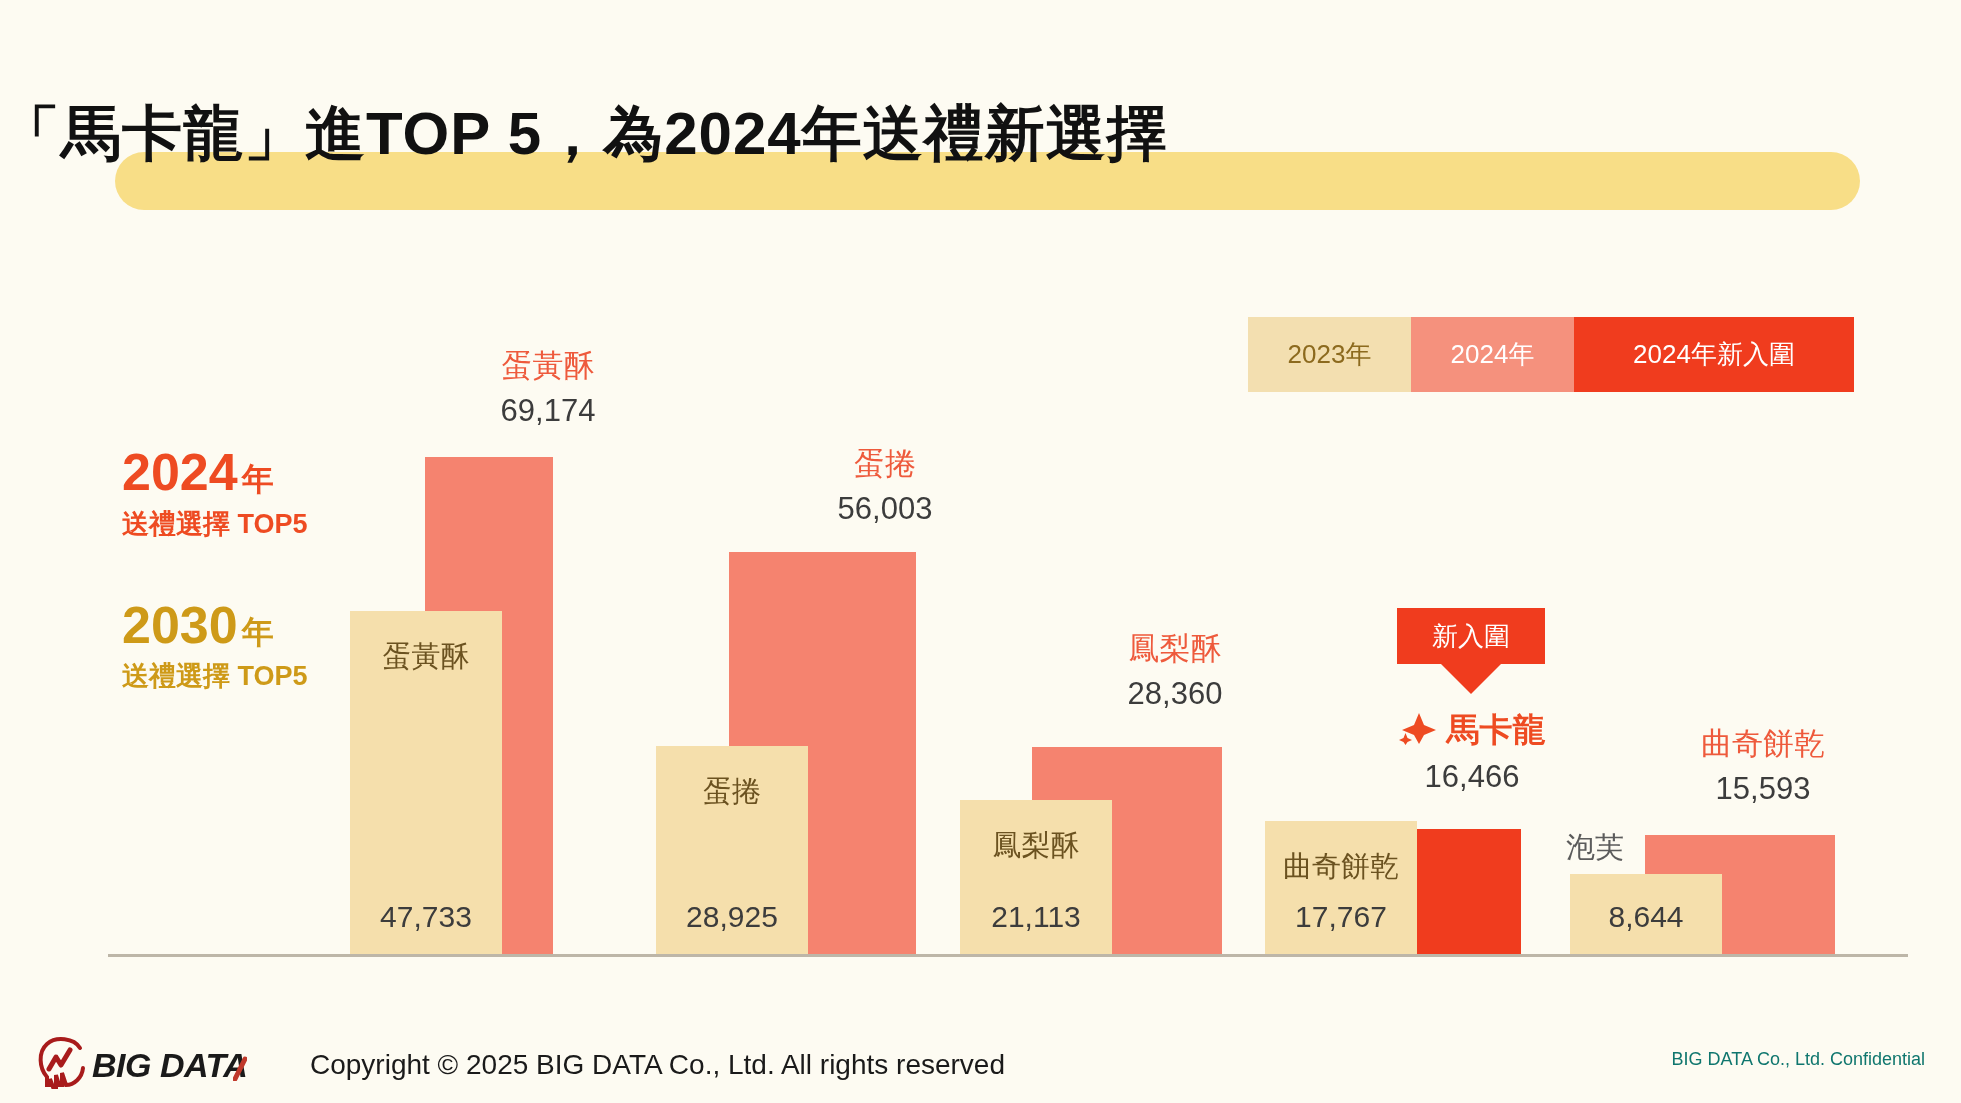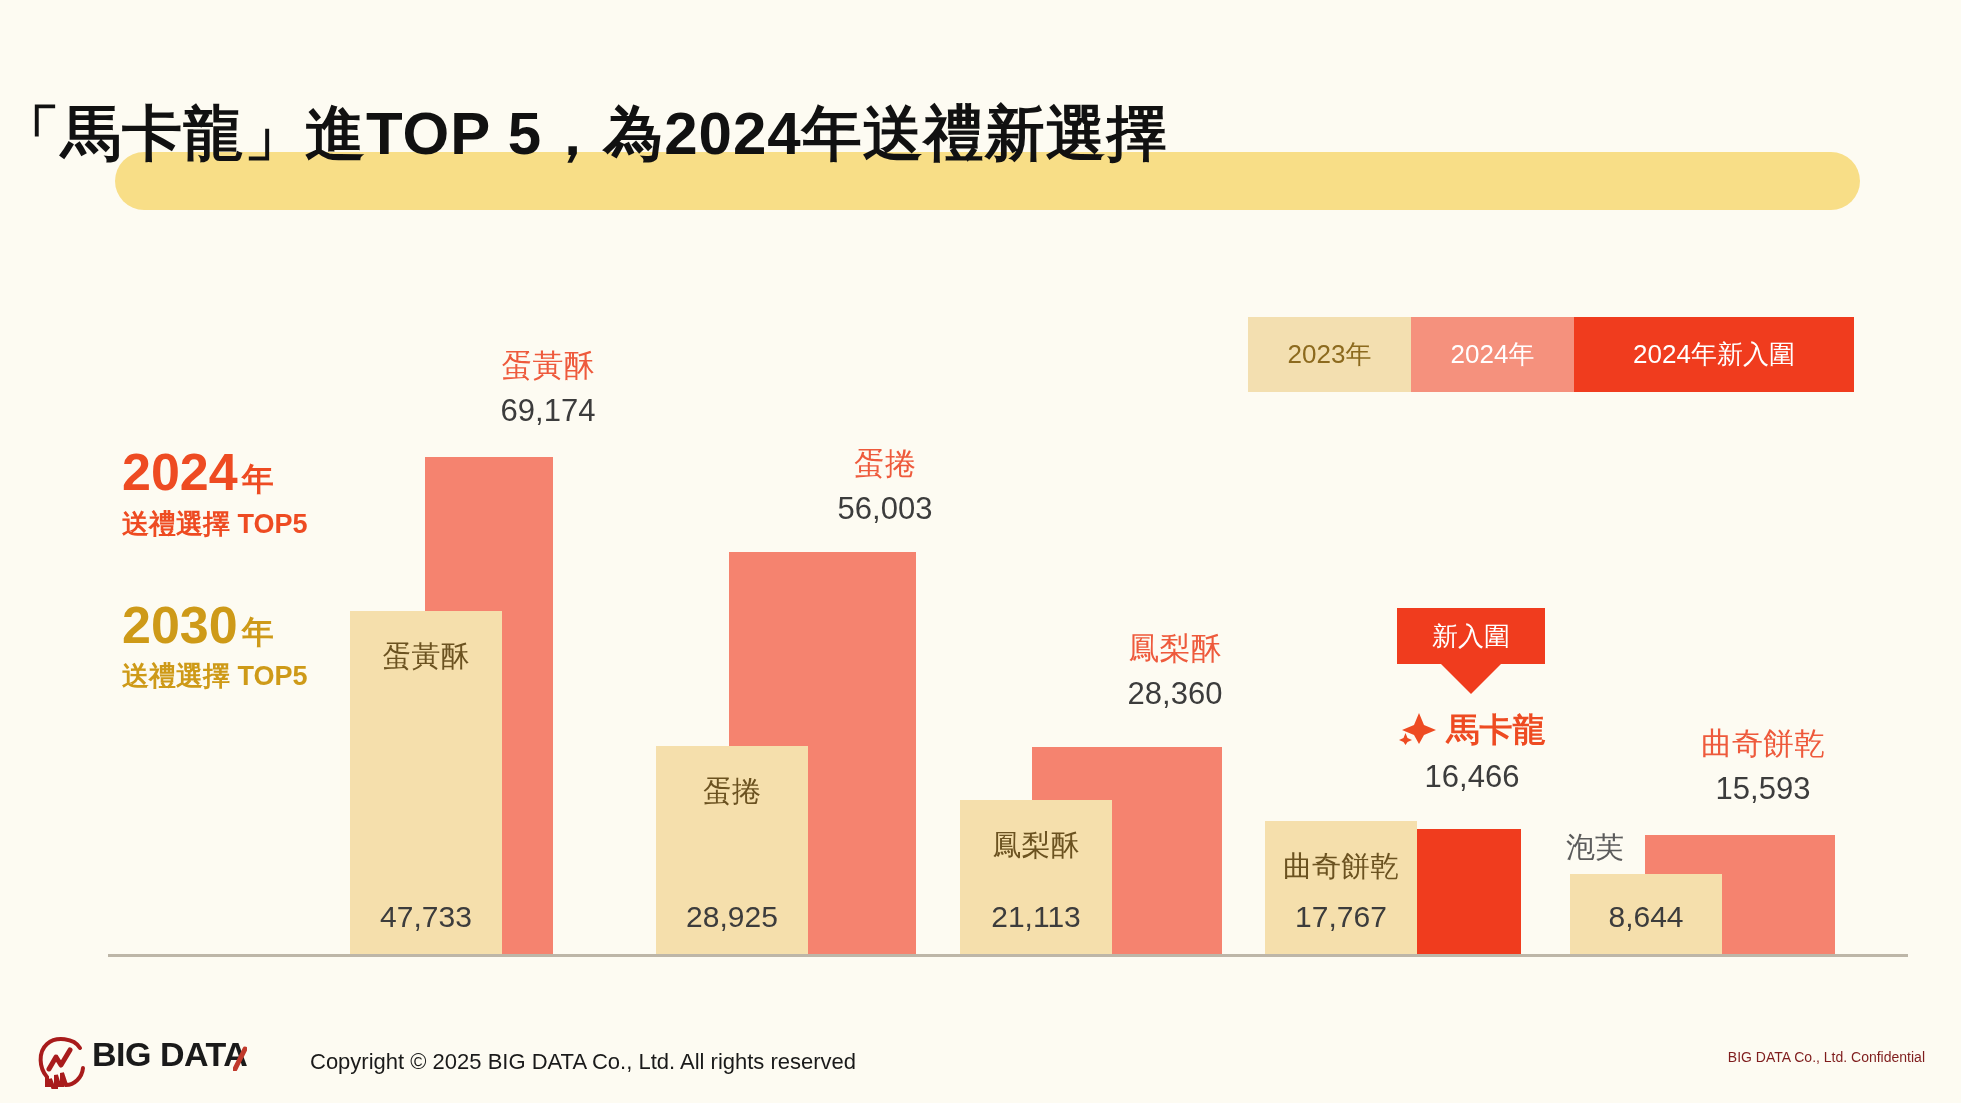--- a/index.html
+++ b/index.html
@@ -158,32 +158,32 @@
     border-top: 30px solid #F03C1E;
     z-index: 5;
   }
 
   
   #footer {
     position: absolute;
     left: 0; bottom: 0;
     width: 1961px; height: 90px;
   }
-  #logo { position: absolute; left: 36px; top: 22px; display: flex; align-items: flex-start; }
+  #logo { position: absolute; left: 36px; top: 22px; display: flex; align-items: center; font-style: italic; }
   #logo-text {
     font-size: 34px; font-weight: bold; color: #1A1A1A;
     letter-spacing: -0.5px; margin-left: 2px;
   }
   #copyright {
     position: absolute; left: 310px; top: 36px;
-    font-size: 22px; color: #1A1A1A;
+    font-size: 28px; color: #1A1A1A;
   }
   #confidential {
     position: absolute; right: 36px; top: 36px;
-    font-size: 14px; color: #7f1d1d;
+    font-size: 18px; color: #0f766e;
   }
 </style>
 </head>
 <body>
 
 <div id="title-area">
   <div id="title-banner"></div>
   <div id="title-text">「馬卡龍」進TOP 5，為2024年送禮新選擇</div>
 </div>
 

